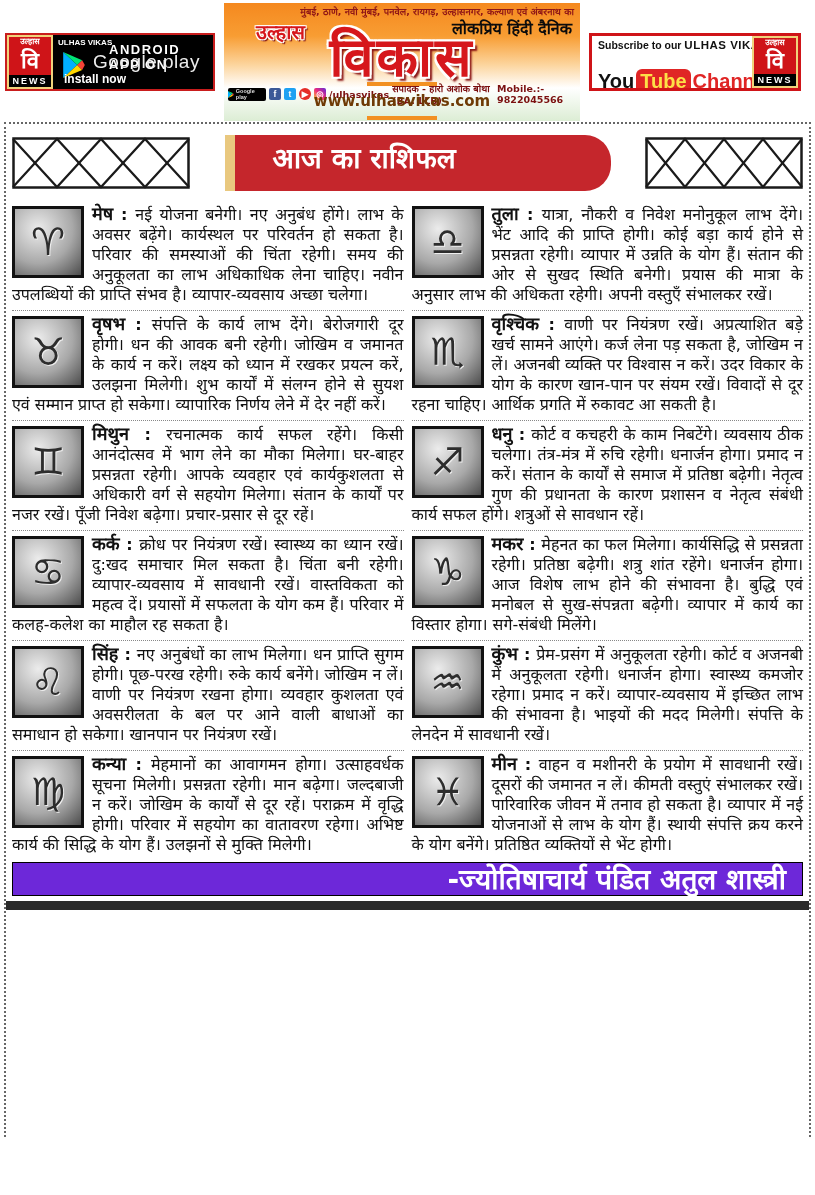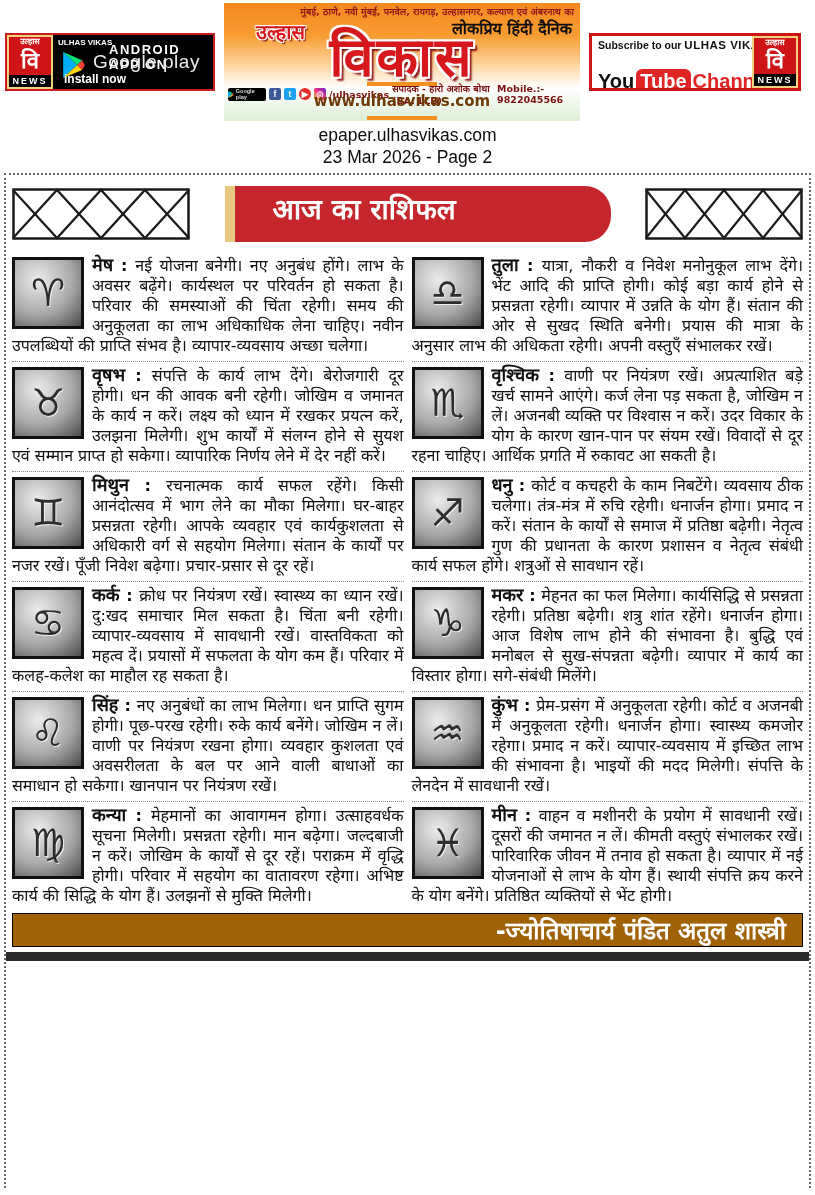--- a/index.html
+++ b/index.html
@@ -54,21 +54,21 @@
   .mh-web .bar{width:70px;height:4px;background:#f29022;}
 
   
   .yt-banner{width:212px;height:58px;background:#fff;border:3px solid #cf1418;
              box-sizing:border-box;display:flex;flex:none;font-family:"Liberation Sans",sans-serif;}
   .yt-main{flex:1;padding:3px 2px 2px 6px;overflow:hidden;}
   .yt-sub{font-size:10.5px;font-weight:bold;color:#111;white-space:nowrap;}
   .yt-sub .hv{font-size:11.5px;letter-spacing:.5px;}
   .yt-line2{display:flex;align-items:center;gap:2px;margin-top:18px;}
   .yt-you{font-size:20px;font-weight:bold;color:#111;}
-  .yt-tube{font-size:20px;font-weight:bold;color:#ffffff;background:#e02525;border-radius:6px;
+  .yt-tube{font-size:20px;font-weight:bold;color:#fde047;background:#e02525;border-radius:6px;
            padding:0 4px;line-height:24px;}
   .yt-channel{font-size:20px;font-weight:bold;color:#e02525;}
 
   
   .page-info{text-align:center;font-family:"Liberation Sans",sans-serif;font-size:17.5px;
              line-height:22px;color:#0d0d0d;margin:2px 0 5px;}
 
   
   .content-box{margin:0 4px;border:2px dotted #666;border-bottom:none;min-height:1015px;
                box-sizing:border-box;}
@@ -85,22 +85,22 @@
   .entry{padding:3px 0 5px;border-bottom:1px dotted #888;overflow:visible;
          font-size:16px;line-height:20px;text-align:justify;}
   .entry:last-child{border-bottom:none;}
   .zimg{float:left;width:66px;height:66px;border:3px solid #111;margin:2px 8px 2px 0;
         background:radial-gradient(circle at 35% 30%,#ececec,#a8a8a8 55%,#4c4c4c 100%);
         display:flex;align-items:center;justify-content:center;box-sizing:content-box;}
   .zsym{font-size:38px;color:#2d2d2d;text-shadow:1px 1px 0 #eee;}
   .zsign{font-weight:bold;font-size:18px;}
   .zcolon{font-weight:bold;}
 
-  .credit-bar{margin:2px 6px 0;height:34px;background:#a16207;color:#fff;text-align:right;
-              font-size:24px;font-weight:bold;line-height:34px;padding-right:16px;
+  .credit-bar{margin:2px 6px 0;height:34px;background:#6d28d9;color:#fff;text-align:right;
+              font-size:28px;font-weight:bold;line-height:34px;padding-right:16px;
               border:1px solid #000;box-sizing:border-box;}
   .next-bar{margin-top:5px;height:9px;background:#2b2b2b;}
 </style>
 </head>
 <body>
 
 <div class="page">
 
   <header class="topbar">
 
@@ -166,24 +166,20 @@
         </div>
       </div>
       <div class="uv-logo">
         <span class="uv-top">उल्हास</span>
         <span class="uv-letter">वि</span>
         <span class="uv-news">NEWS</span>
       </div>
     </div>
   </header>
 
-  <div class="page-info">
-    <div>epaper.ulhasvikas.com</div>
-    <div>23 Mar 2026 - Page 2</div>
-  </div>
 
   <div class="content-box">
 
     <div class="title-row">
       <svg class="hatch" width="178" height="52" viewBox="0 0 178 52">
         <rect x="1.5" y="1.5" width="175" height="49" fill="none" stroke="#1a1a1a" stroke-width="2.5"></rect>
         <polyline points="1,2 45,50 89,2 133,50 177,2" fill="none" stroke="#1a1a1a" stroke-width="2.2"></polyline>
         <polyline points="1,50 45,2 89,50 133,2 177,50" fill="none" stroke="#1a1a1a" stroke-width="2.2"></polyline>
       </svg>
       <div class="title-banner">

